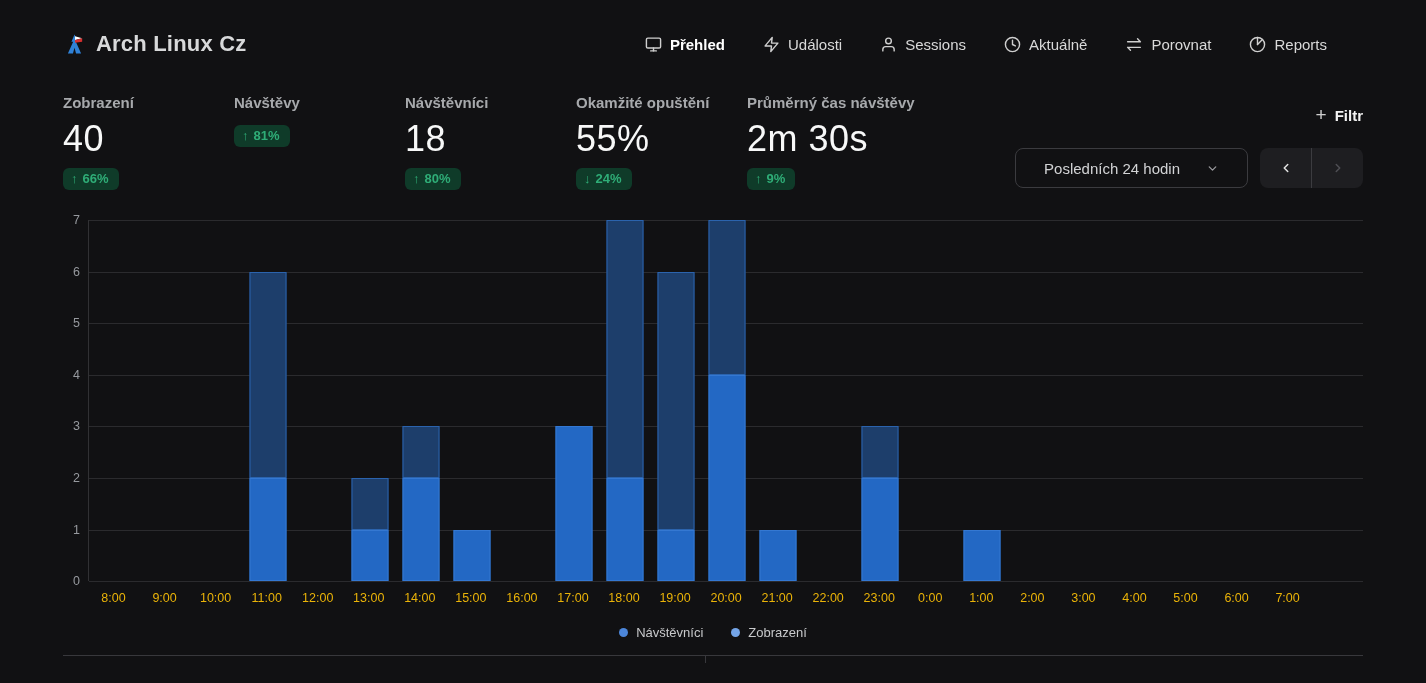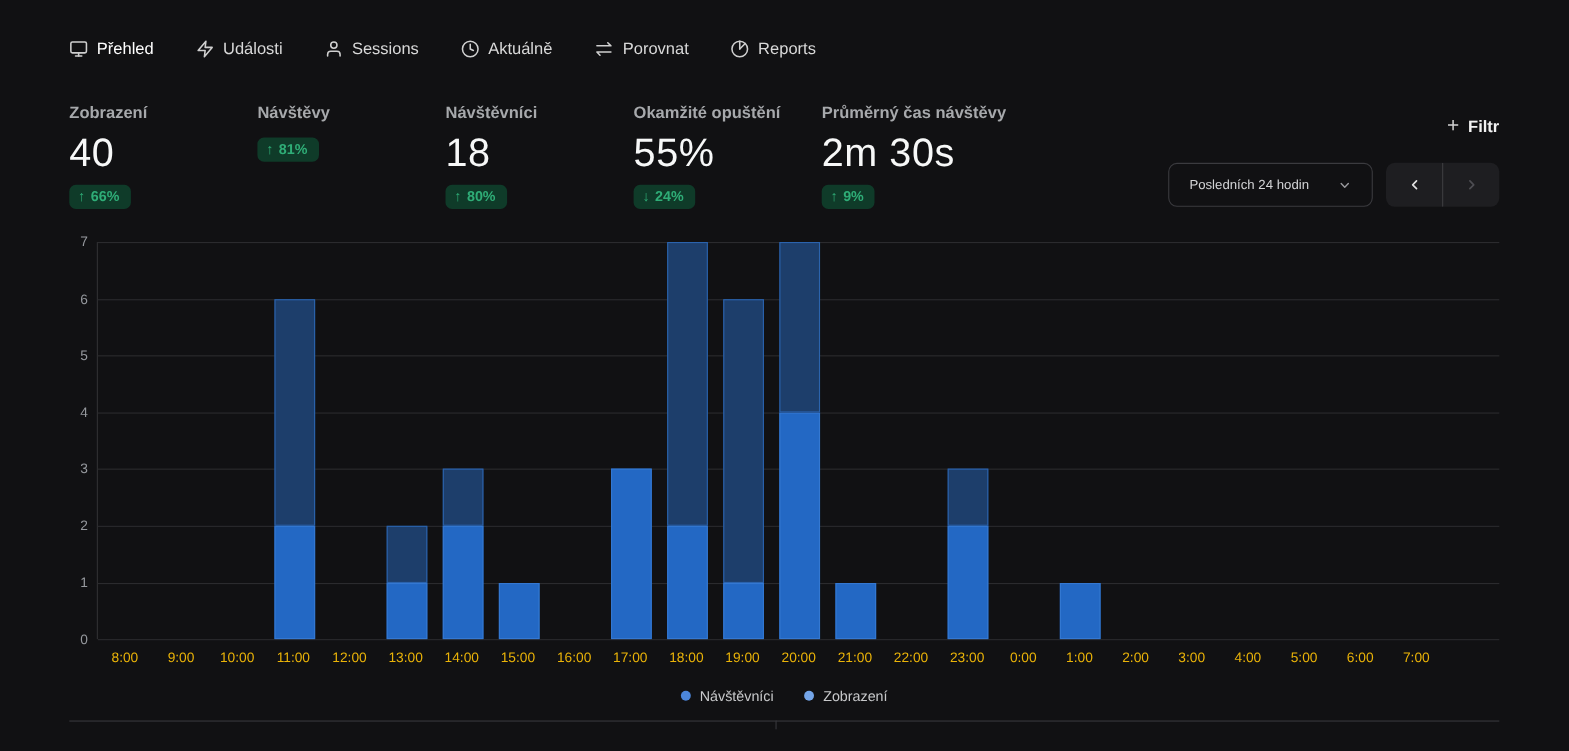--- a/index.html
+++ b/index.html
@@ -9,42 +9,42 @@
     font-family:"Liberation Sans", "DejaVu Sans", sans-serif;
     color:#e5e5e5;
     padding:0 63px;
   }
   
   .header { height:88px; display:flex; align-items:center; justify-content:space-between; }
   .brand { display:flex; align-items:center; gap:10px; }
   .brand-title { font-size:22px; font-weight:bold; color:#d8d9da; letter-spacing:.2px; }
   .nav { display:flex; align-items:center; gap:38px; margin-right:36px; }
   .nav-item { display:flex; align-items:center; gap:8px; font-size:15px; color:#d9d9d9; cursor:pointer; }
-  .nav-item.active { color:#ffffff; font-weight:normal; }
+  .nav-item.active { color:#ffffff; font-weight:bold; }
   .nav-item svg { stroke:#cfcfcf; }
   
   .stats-row { display:flex; align-items:flex-start; margin-top:6px; }
   .stat { width:171px; }
   .stat-label { font-size:15px; font-weight:bold; color:#a7a9ac; margin-bottom:6px; }
   .stat-value { font-size:36px; font-weight:normal; color:#f7f8f8; letter-spacing:.5px; line-height:1.2; }
   .stat-badge {
     display:inline-flex; align-items:center; gap:5px; margin-top:8px;
     background:#0f3b29; color:#2fad77; font-size:13px; font-weight:bold;
     padding:3px 10px 4px 8px; border-radius:6px;
   }
   
   .controls { margin-left:auto; display:flex; flex-direction:column; align-items:flex-end; }
   .filter-btn { display:flex; align-items:center; gap:8px; font-size:15px; font-weight:bold;
     color:#f2f2f2; background:none; border:none; cursor:pointer; margin-top:10px;
     font-family:inherit; }
   .controls-row { display:flex; align-items:center; gap:12px; margin-top:22px; }
   .daterange {
-    display:flex; align-items:center; gap:26px; height:40px; padding:0 18px;
+    display:flex; align-items:center; gap:26px; height:40px; padding:0 28px;
     border:1px solid #3b3b3f; border-radius:8px; background:transparent;
-    font-size:12px; color:#d2d3d5; cursor:pointer; font-family:inherit;
+    font-size:15px; color:#d2d3d5; cursor:pointer; font-family:inherit;
   }
   .pager { display:flex; height:40px; background:#1e1e21; border-radius:8px; overflow:hidden; }
   .pager button { width:51px; background:none; border:none; display:flex; align-items:center;
     justify-content:center; cursor:pointer; }
   .pager .divider { width:1px; background:#3c3c40; }
   
   .chart-section { margin-top:30px; }
   .chart-wrap { display:flex; }
   .y-gutter { position:relative; width:25px; height:361px; }
   .y-tick { position:absolute; right:8px; transform:translateY(-50%); font-size:12.5px; color:#96999e; }
@@ -65,20 +65,30 @@
   .bottom-cards { display:flex; margin-top:15px; height:8px; }
   .card-top { border-top:1px solid #38383c; }
   .card-top.left { width:642px; }
   .card-top.right { flex:1; border-left:1px solid #38383c; }
   svg { display:block; }
 </style>
 </head>
 <body>
 
 <div class="header">
+  <div class="brand">
+    <span>
+      <svg width="23" height="23" viewBox="0 0 24 24">
+        <polygon points="12,1.5 15.2,9.2 13.4,9.2 18.9,21.5 13.6,21.5 12,15.5 10.4,21.5 5.1,21.5 10.6,9.2 8.8,9.2" fill="#2f81d6"></polygon>
+        <polygon points="12.5,3.5 20,5.6 12.5,7.4" fill="#ffffff"></polygon>
+        <polygon points="12.5,7.4 20,5.6 20,9.2 12.5,10.2" fill="#d62f2f"></polygon>
+      </svg>
+    </span>
+    <span class="brand-title">Arch Linux Cz</span>
+  </div>
 
   <div class="nav">
     <div class="nav-item active">
       <span>
         <svg width="17" height="17" viewBox="0 0 24 24" fill="none" stroke-width="2" stroke-linecap="round" stroke-linejoin="round" stroke="#cfcfcf">
             <rect x="2" y="3" width="20" height="14" rx="2"></rect>
             <line x1="8" y1="21" x2="16" y2="21"></line>
             <line x1="12" y1="17" x2="12" y2="21"></line>
           </svg>
       </span>

